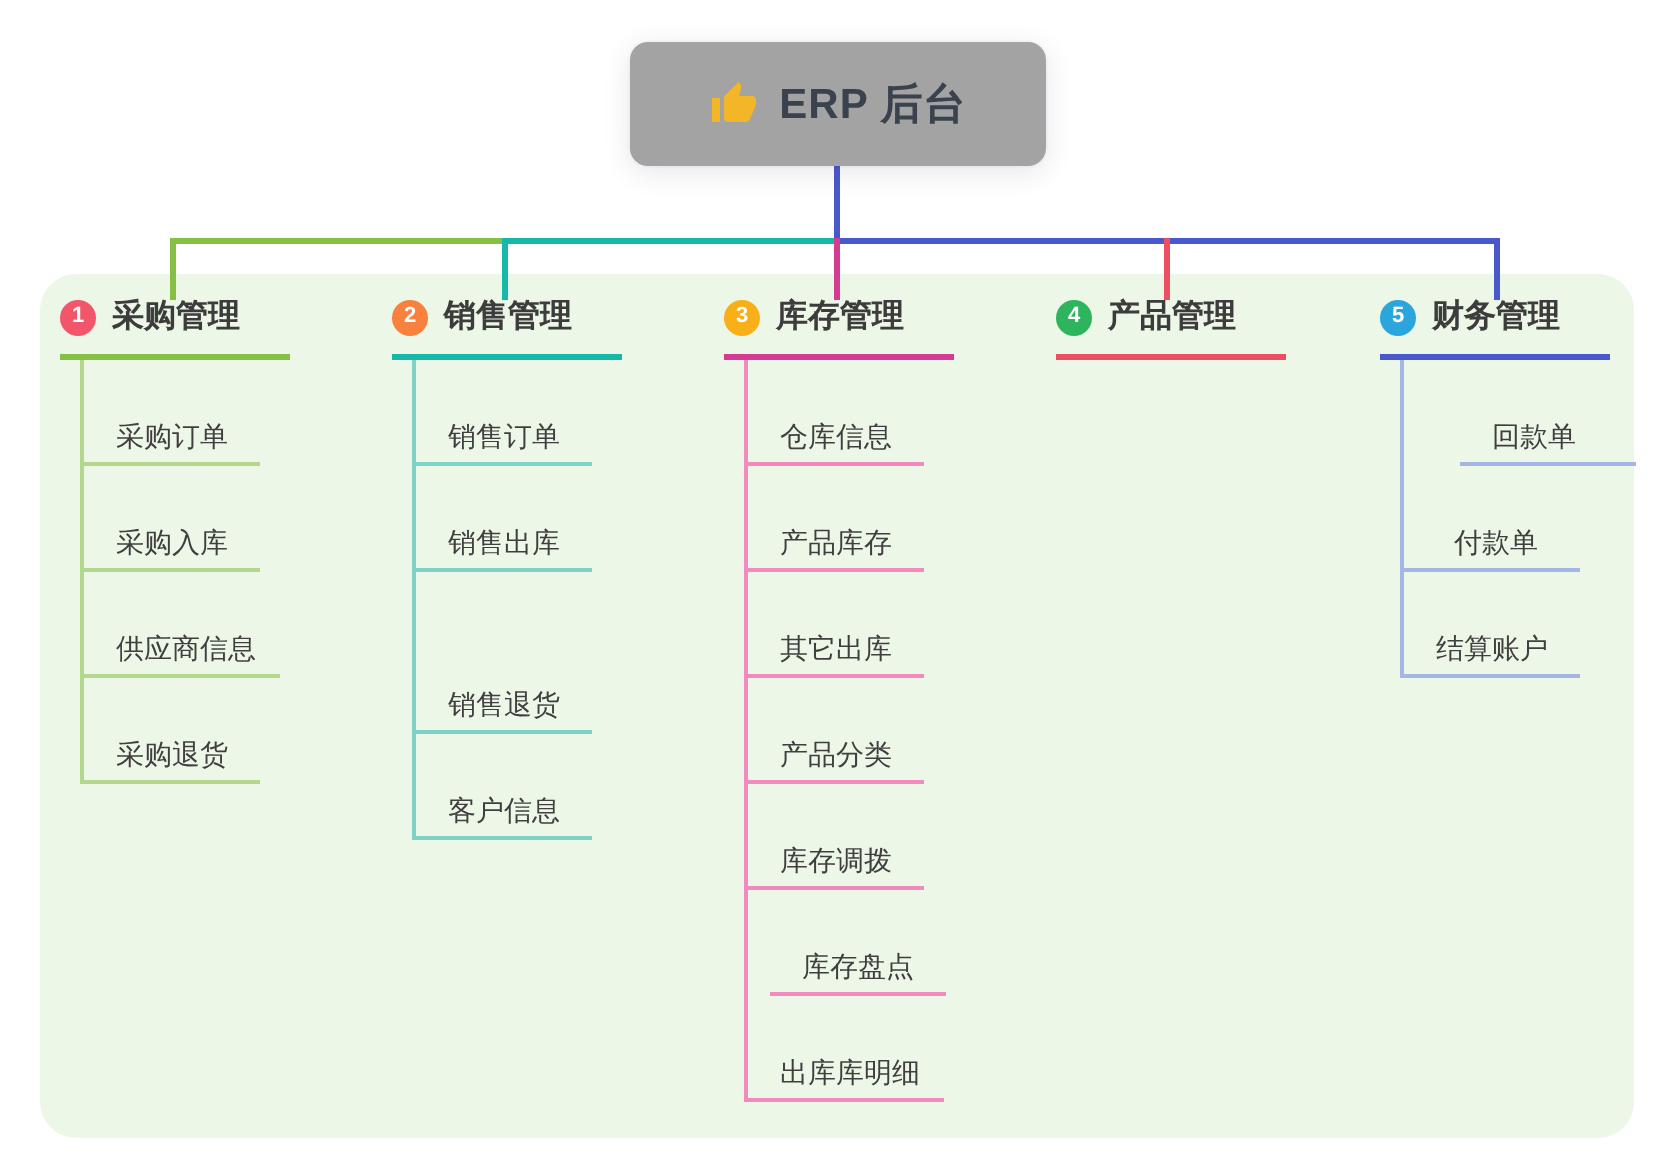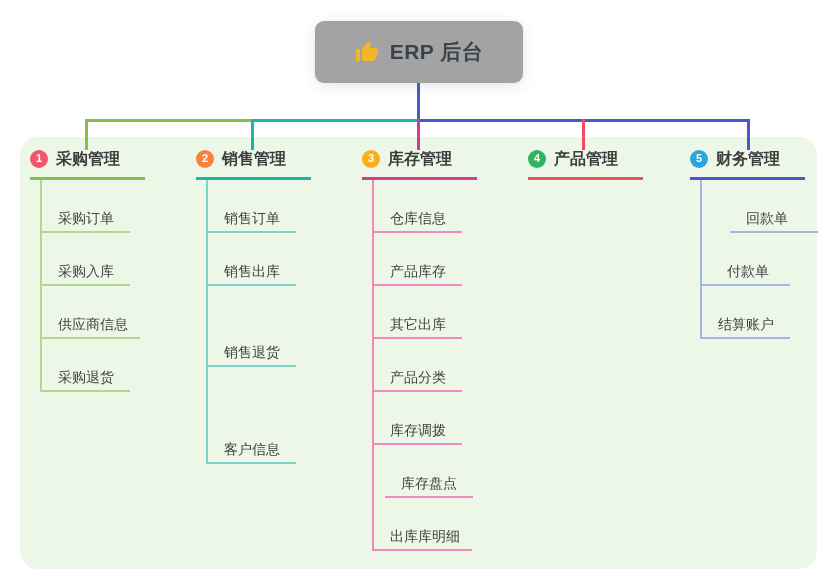--- a/index.html
+++ b/index.html
@@ -105,21 +105,21 @@
         <ul class="children" style="border-color: rgb(128, 210, 201);">
           <li style="border-color: rgb(128, 210, 201);">
             <span>销售订单</span>
           </li>
           <li style="border-color: rgb(128, 210, 201);">
             <span>销售出库</span>
           </li>
           <li style="border-color: rgb(128, 210, 201); margin-top: 28px;">
             <span>销售退货</span>
           </li>
-          <li style="border-color: rgb(128, 210, 201); margin-top: 44px;">
+          <li style="border-color: rgb(128, 210, 201);">
             <span>客户信息</span>
           </li>
         </ul>
       </div>
       <div class="branch" style="left: 362px;">
         <div class="branch-title" style="border-color: rgb(214, 59, 148);">
           <span class="badge" style="background: rgb(248, 175, 24);">3</span>
           <span>库存管理</span>
         </div>
         <ul class="children" style="border-color: rgb(242, 138, 191);">

